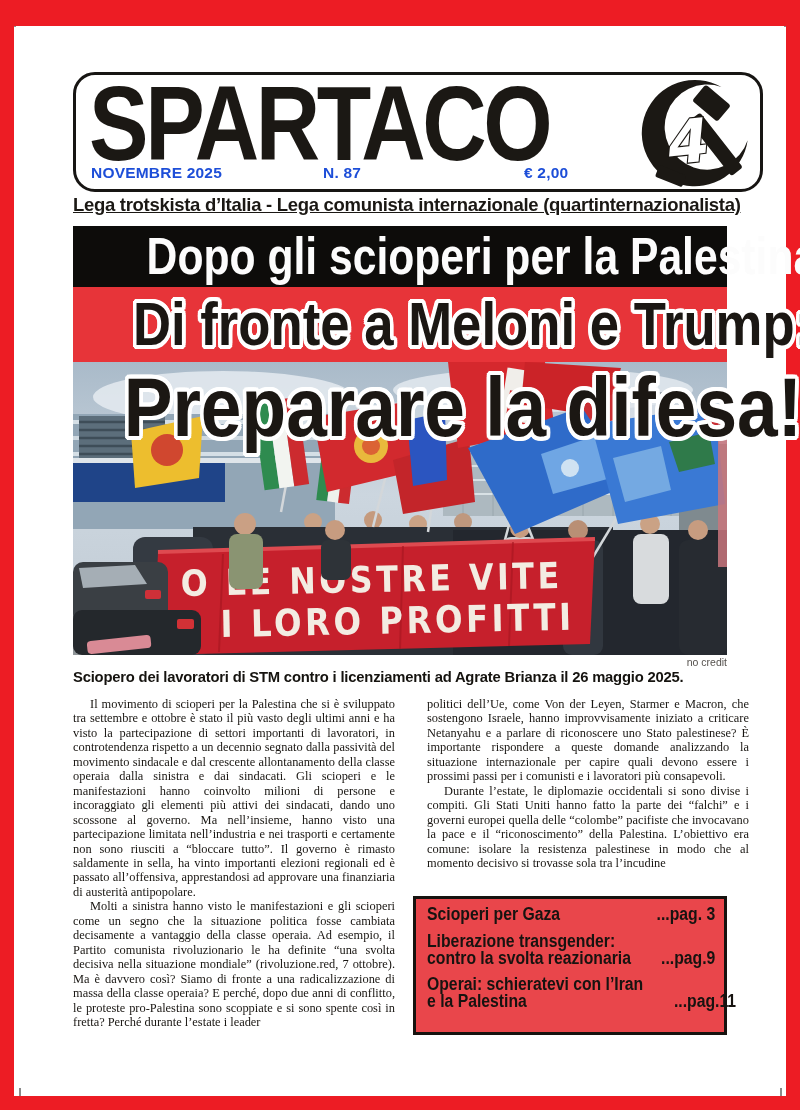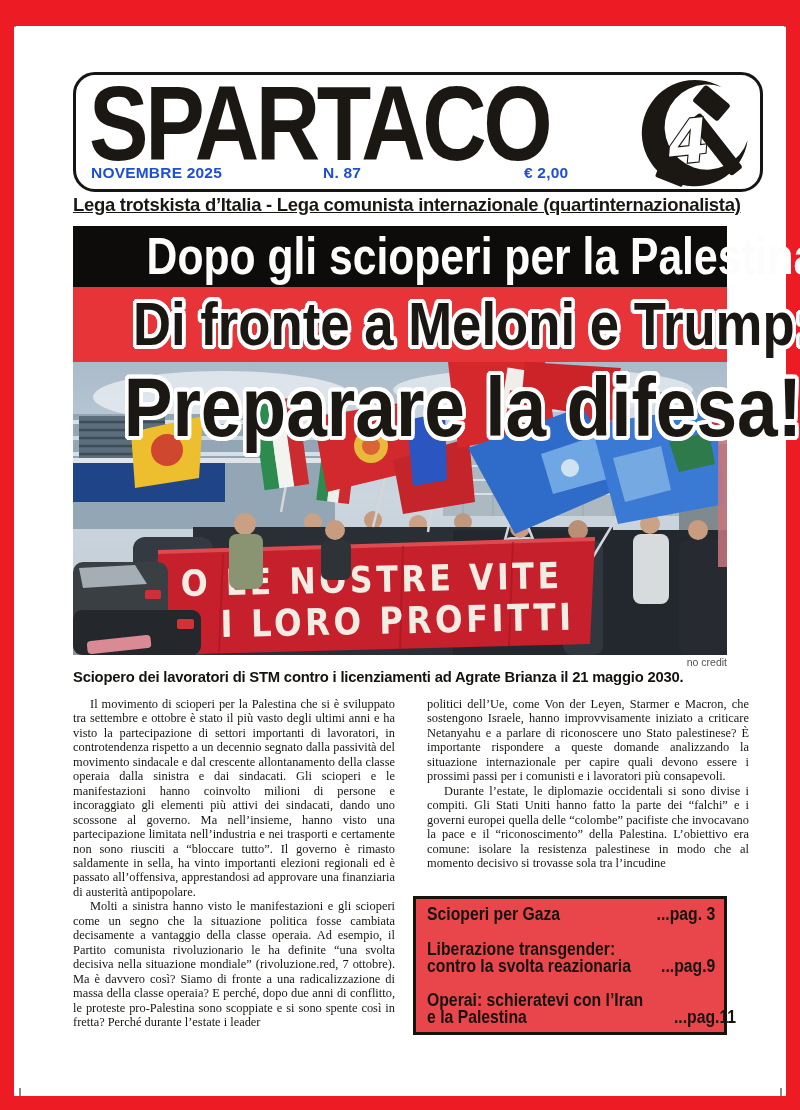--- a/index.html
+++ b/index.html
@@ -61,21 +61,21 @@
   
   .col{position:absolute;top:697px;width:322px;font-family:"Liberation Serif","DejaVu Serif",serif;
     font-size:12.4px;line-height:14.45px;text-align:justify;color:#181511;z-index:3;}
   .col.left{left:73px;}
   .col.right{left:427px;}
   .col p{margin:0;}
   .col p.indent{text-indent:17px;}
 
   
   .toc{position:absolute;left:413px;top:896px;width:314px;height:139px;box-sizing:border-box;
-    background:var(--toc-red);border:3.5px solid #16130f;padding:7px 9px 6px 11px;z-index:4;
+    background:var(--toc-red);border:3.5px solid #16130f;padding:7px 9px 22px 11px;z-index:4;
     display:flex;flex-direction:column;justify-content:space-between;}
   .toc-item{display:flex;justify-content:space-between;align-items:flex-end;}
   .toc-title{font-size:17.5px;font-weight:bold;line-height:17px;color:#171310;
     transform:scaleX(.9);transform-origin:left bottom;white-space:nowrap;}
   .toc-title span{display:block;}
   .toc-page{font-size:17.5px;font-weight:bold;line-height:17px;color:#171310;
     transform:scaleX(.9);transform-origin:right bottom;white-space:nowrap;}
 </style>
 </head>
 <body>
@@ -241,21 +241,21 @@
         <polygon points="6,206 62,203 74,222 10,226" fill="#b9c2c9" opacity="0.85"></polygon>
         <rect x="72" y="228" width="16" height="9" rx="2" fill="#cf3038"></rect>
         <rect x="0" y="248" width="128" height="45" rx="9" fill="#24282c"></rect>
         <rect x="104" y="257" width="17" height="10" rx="2" fill="#d23136"></rect>
         <rect x="14" y="276" width="64" height="13" rx="4" fill="#d98a95" transform="rotate(-6 46 282)"></rect>
       </g>
     </svg>
   </div>
 
   <div class="credit">no credit</div>
-  <div class="caption">Sciopero dei lavoratori di STM contro i licenziamenti ad Agrate Brianza il 21 maggio 2030.</div>
+  <div class="caption">Sciopero dei lavoratori di STM contro i licenziamenti ad Agrate Brianza il 26 maggio 2025.</div>
 
   <div class="col left">
     <p class="indent">Il movimento di scioperi per la Palestina che si è sviluppato tra settembre e ottobre è stato il più vasto degli ultimi anni e ha visto la partecipazione di settori importanti di lavoratori, in controtendenza rispetto a un decennio segnato dalla passività del movimento sindacale e dal crescente allontanamento della classe operaia dalla sinistra e dai sindacati. Gli scioperi e le manifestazioni hanno coinvolto milioni di persone e incoraggiato gli elementi più attivi dei sindacati, dando uno scossone al governo. Ma nell’insieme, hanno visto una partecipazione limitata nell’industria e nei trasporti e certamente non sono riusciti a “bloccare tutto”. Il governo è rimasto saldamente in sella, ha vinto importanti elezioni regionali ed è passato all’offensiva, apprestandosi ad approvare una finanziaria di austerità antipopolare.</p>
     <p class="indent">Molti a sinistra hanno visto le manifestazioni e gli scioperi come un segno che la situazione politica fosse cambiata decisamente a vantaggio della classe operaia. Ad esempio, il Partito comunista rivoluzionario le ha definite “una svolta decisiva nella situazione mondiale” (rivoluzione.red, 7 ottobre). Ma è davvero così? Siamo di fronte a una radicalizzazione di massa della classe operaia? E perché, dopo due anni di conflitto, le proteste pro-Palestina sono scoppiate e si sono spente così in fretta? Perché durante l’estate i leader</p>
   </div>
   <div class="col right">
     <p>politici dell’Ue, come Von der Leyen, Starmer e Macron, che sostengono Israele, hanno improvvisamente iniziato a criticare Netanyahu e a parlare di riconoscere uno Stato palestinese? È importante rispondere a queste domande analizzando la situazione internazionale per capire quali devono essere i prossimi passi per i comunisti e i lavoratori più consapevoli.</p>
     <p class="indent">Durante l’estate, le diplomazie occidentali si sono divise i compiti. Gli Stati Uniti hanno fatto la parte dei “falchi” e i governi europei quella delle “colombe” pacifiste che invocavano la pace e il “riconoscimento” della Palestina. L’obiettivo era comune: isolare la resistenza palestinese in modo che al momento decisivo si trovasse sola tra l’incudine</p>
   </div>
 

